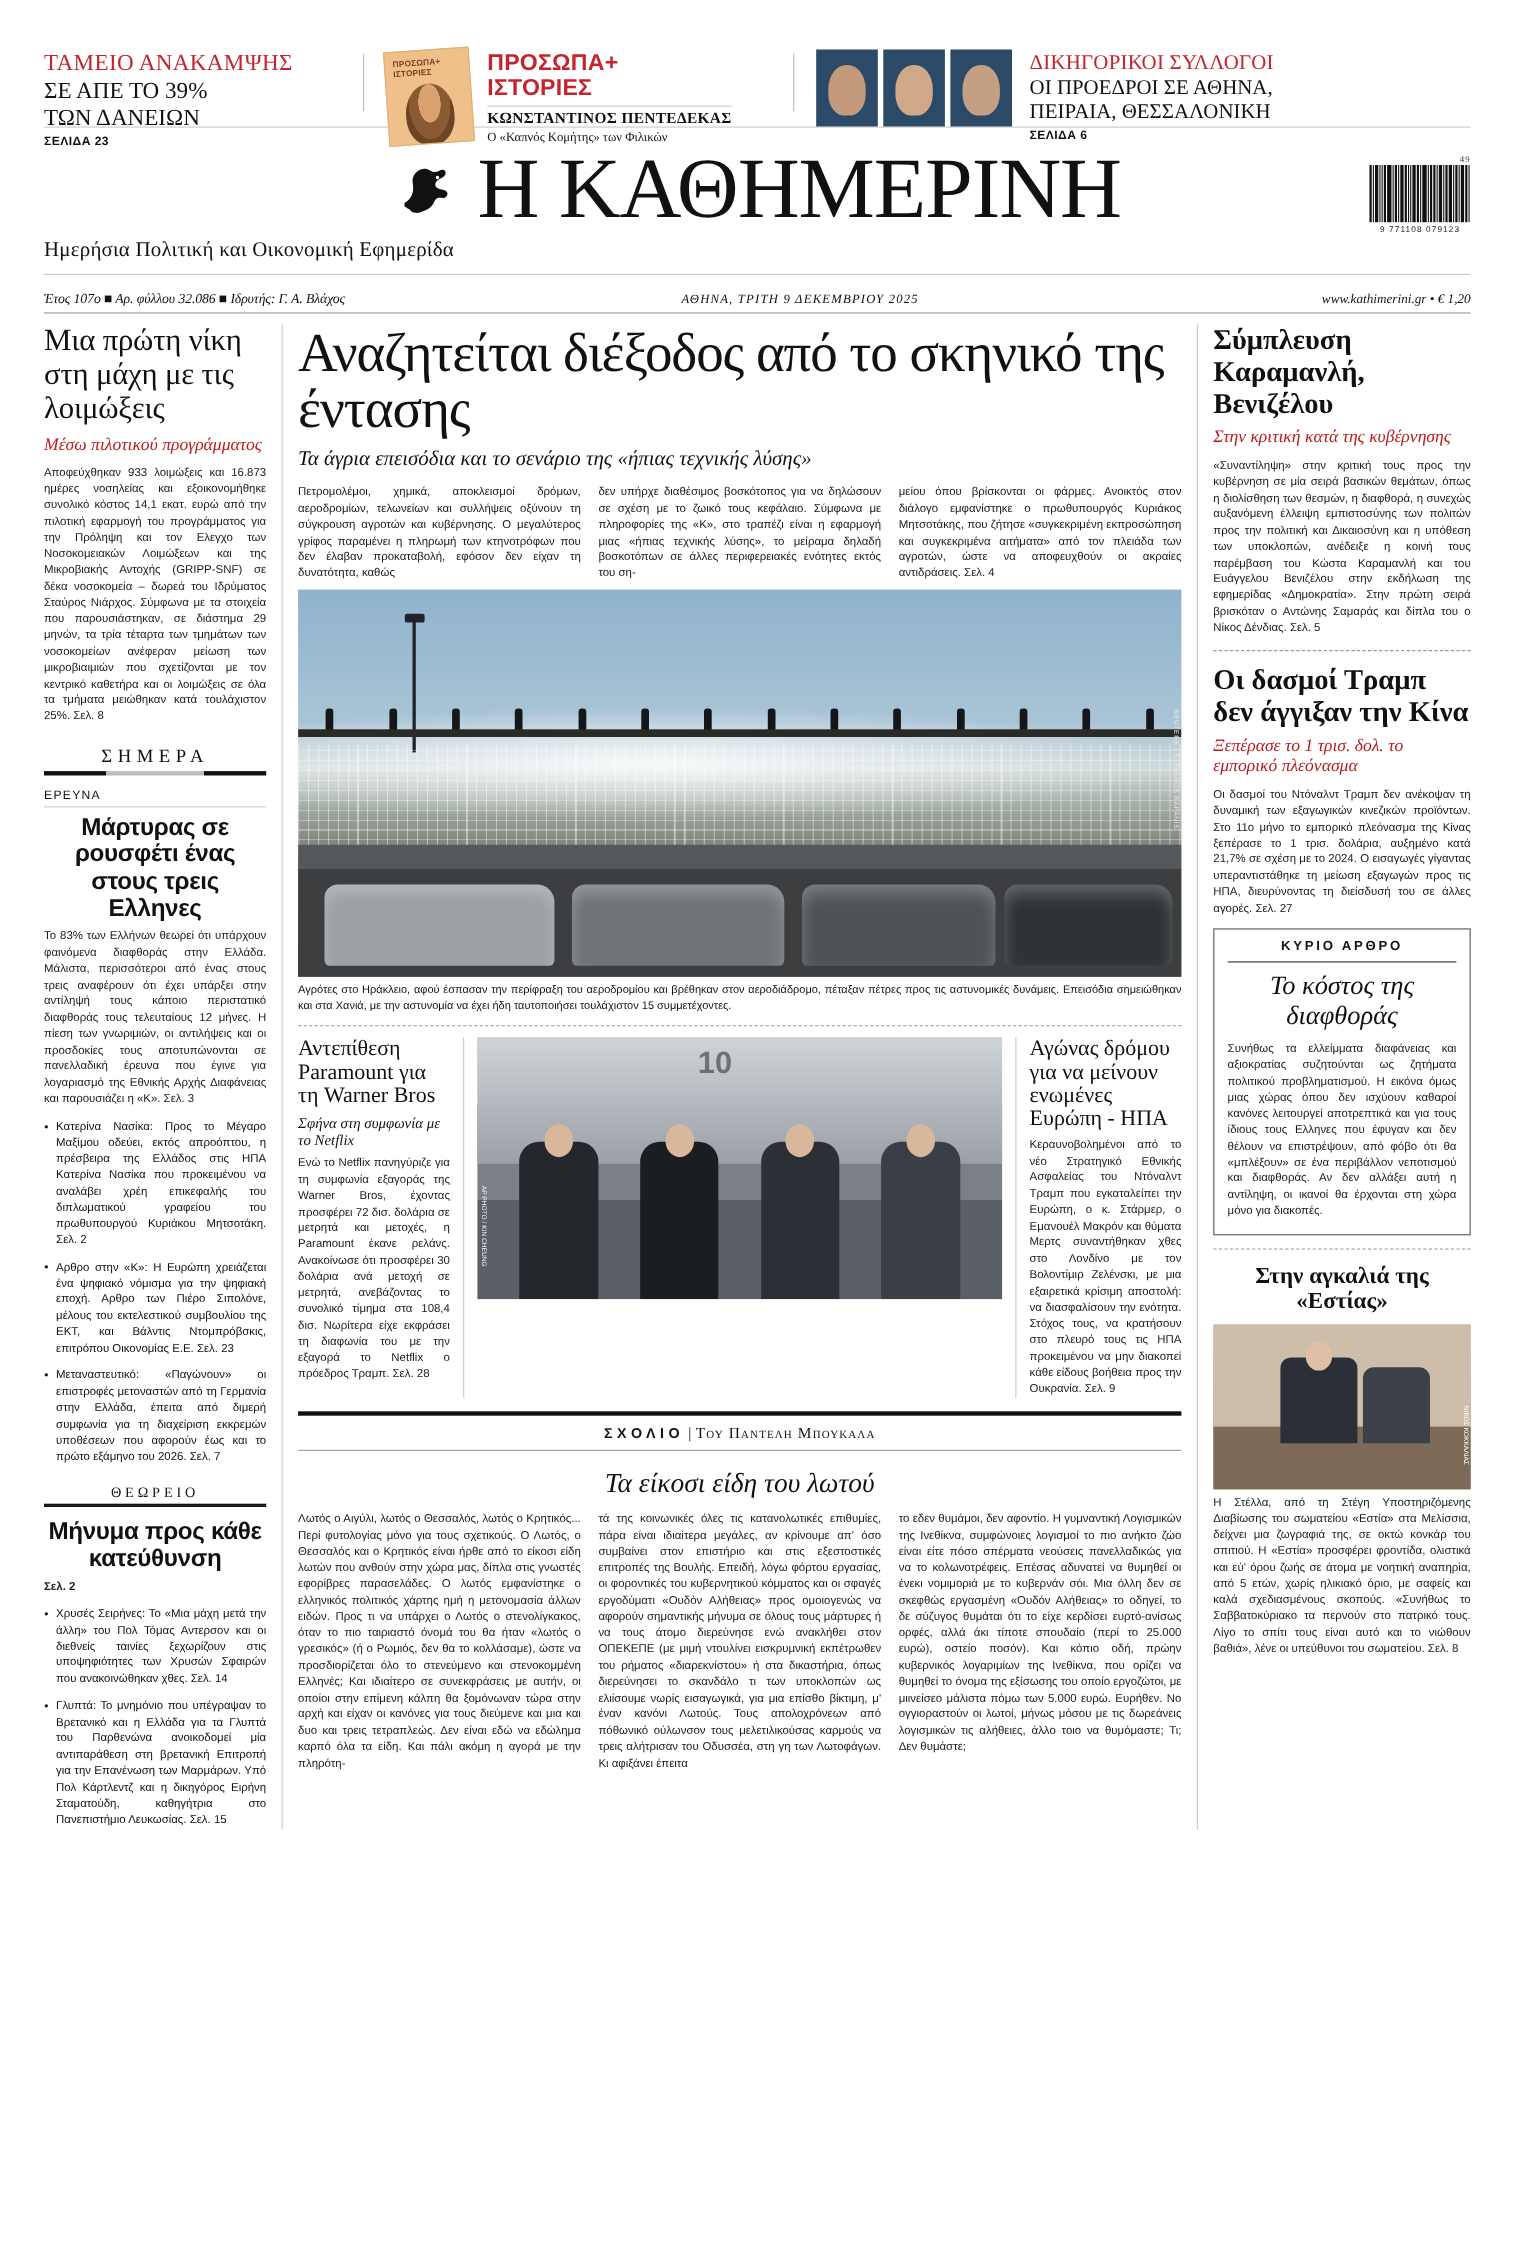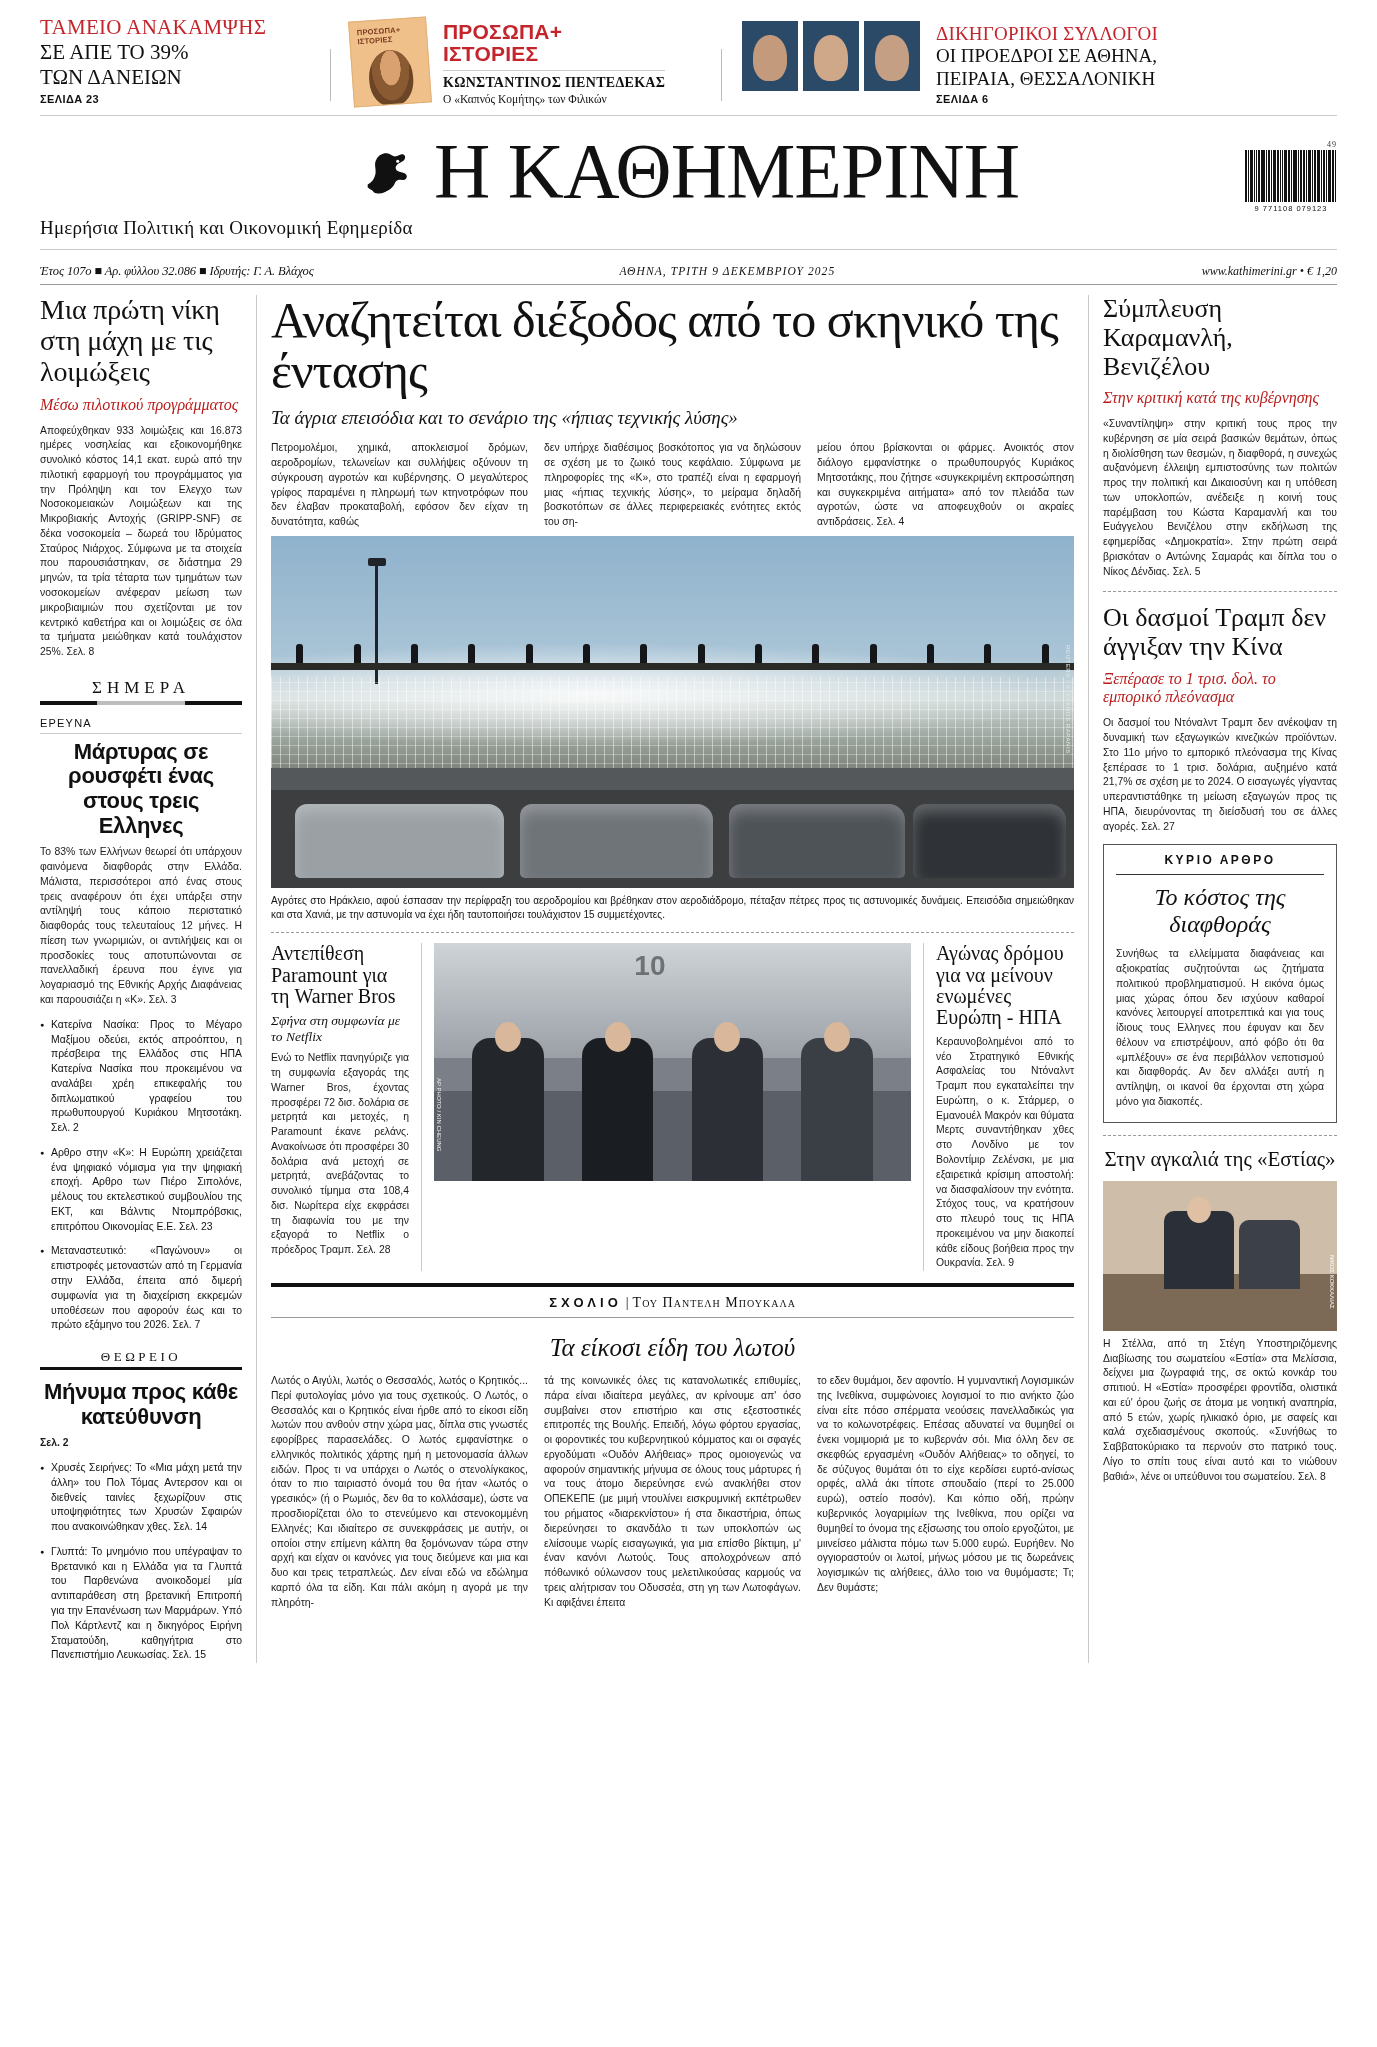--- a/index.html
+++ b/index.html
@@ -7,21 +7,21 @@
   body {
     width:1377px; height:2047px;
     background:#ffffff;
     font-family:"Liberation Serif", serif;
     color:#111;
     overflow:hidden;
   }
   .page { width:1377px; height:2047px; position:relative; padding:0 40px; }
 
   
-  .promobar { display:flex; align-items:flex-end; height:105px; padding-top:45px; }
+  .promobar { display:flex; align-items:flex-start; height:105px; padding-top:45px; }
   .promo-a { width:290px; padding-right:18px; }
   .promo-kicker { color:#c4252d; font-size:21px; letter-spacing:.3px; line-height:1.18; font-family:"Liberation Serif",serif; }
   .promo-line { font-size:21px; line-height:1.2; }
   .promo-sub { font-size:11px; font-weight:bold; letter-spacing:.4px; margin-top:3px; font-family:"Liberation Sans",sans-serif; }
   .vsep { width:1px; background:#bbb; align-self:stretch; margin:4px 20px 4px 0; }
 
   .promo-b { display:flex; align-items:flex-start; width:370px; }
   .bookcover {
     width:78px; height:86px; background:#f0c08a; border:1px solid #e0b078;
     transform:rotate(-4deg); position:relative; overflow:hidden; flex:none; margin-right:14px;
@@ -151,21 +151,21 @@
   .comment-head .by { letter-spacing:1px; font-variant:small-caps; font-size:14px; }
   .comment-rule-bot { border-top:1px solid #999; }
   .comment-title { text-align:center; font-style:italic; font-size:25px; margin:16px 0 12px; }
 
   
   .kyrio-box { border:1px solid #555; padding:8px 12px 12px; margin-top:10px; }
   .kyrio-head { text-align:center; font-family:"Liberation Sans",sans-serif; font-weight:bold; letter-spacing:2.5px; font-size:12px; }
   .kyrio-rule { border-top:1px solid #333; margin:7px 0 9px; }
   .kyrio-title { text-align:center; font-style:italic; font-size:24px; line-height:1.1; margin-bottom:10px; }
 
-  h4.rhead { font-size:20px; line-height:1.1; font-weight:normal; margin:0 0 8px; }
+  h4.rhead { font-size:20px; line-height:1.1; font-weight:bold; margin:0 0 8px; }
   .photo3 { width:100%; height:150px; position:relative; overflow:hidden; background:linear-gradient(#c9b9a5, #9e8b76); margin-bottom:6px; }
   .photo3 .wall { position:absolute; inset:0 0 38% 0; background:#cdbda9; }
   .photo3 .tbl { position:absolute; left:0; right:0; bottom:0; height:38%; background:#7d6a56; }
   .photo3 .ph { position:absolute; left:26%; top:20%; width:30%; height:52%; background:#2b3038; border-radius:10px 10px 0 0; }
   .photo3 .ph::before { content:""; position:absolute; left:50%; transform:translateX(-50%); top:-14px; width:24px; height:26px; border-radius:50%; background:#e0c0a4; }
   .photo3 .ph2 { position:absolute; left:58%; top:26%; width:26%; height:46%; background:#3b4049; border-radius:10px 10px 0 0; }
   .photo3 .cred3 { position:absolute; right:2px; bottom:22px; color:#fff; font-size:6px; writing-mode:vertical-rl; font-family:"Liberation Sans",sans-serif; }
 </style>
 </head>
 <body>

